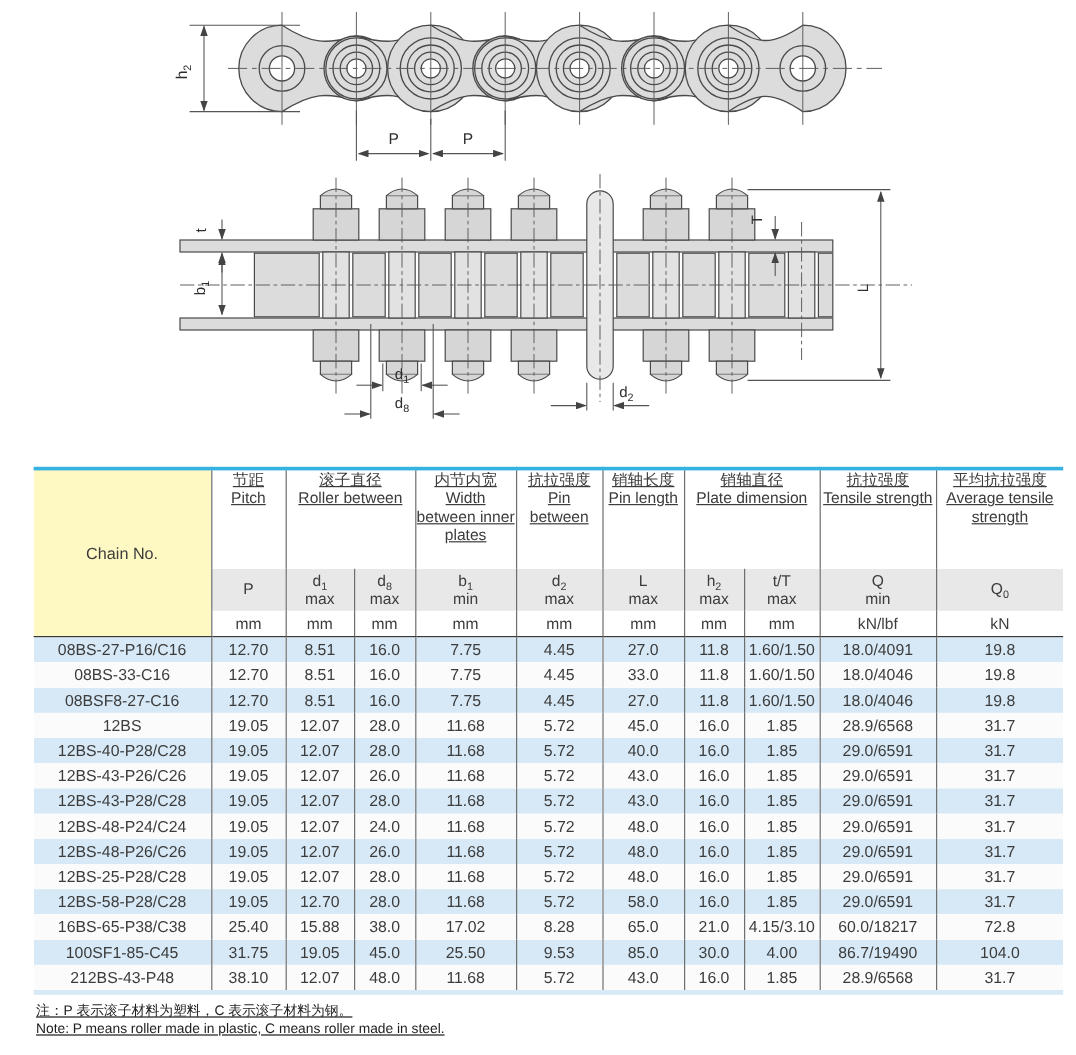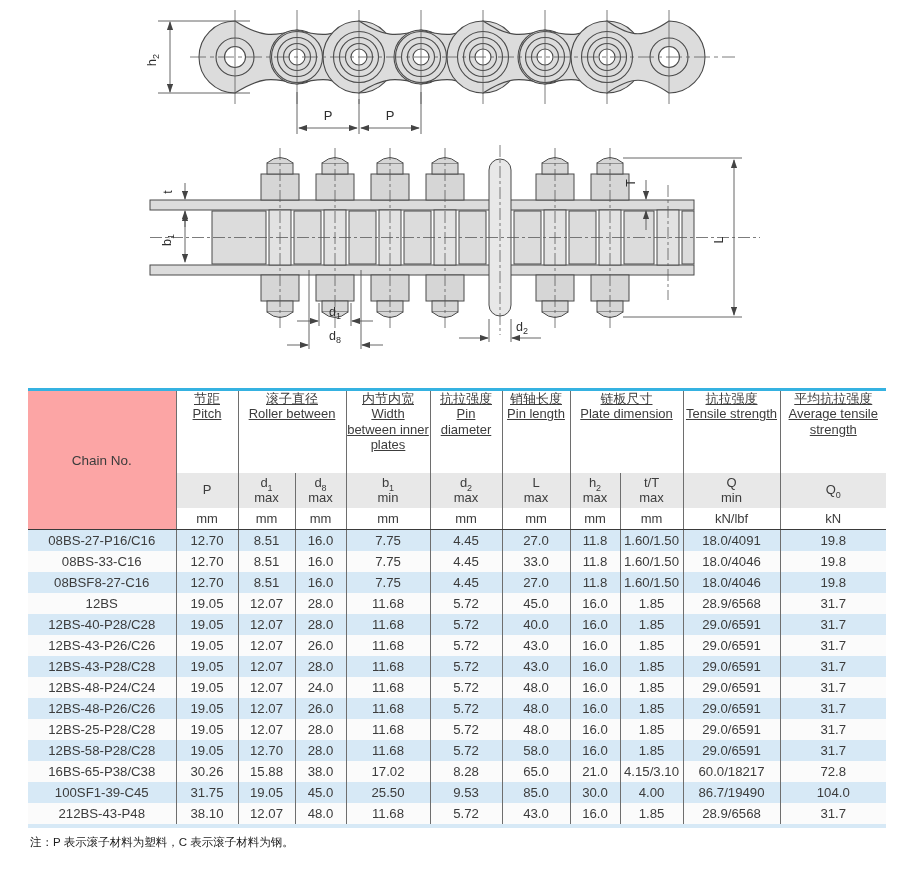--- a/index.html
+++ b/index.html
@@ -4,29 +4,29 @@
 <style>
   html,body{margin:0;padding:0;background:#ffffff;}
   .page{width:897px;height:879px;background:#fff;overflow:hidden;
         font-family:"Liberation Sans",sans-serif;color:#3c3c3c;}
   svg text{font-family:"Liberation Sans",sans-serif;fill:#2e2e2e;}
   
   table.spec{border-collapse:collapse;table-layout:fixed;width:858px;margin:4px 0 0 28px;
      border-top:3px solid #35b2e1;border-bottom:4px solid #d7e9f6;}
   table.spec th,table.spec td{text-align:center;font-weight:normal;padding:0;overflow:hidden;}
   th.grp{height:82px;vertical-align:top;padding-top:5px;font-size:13px;line-height:1.18;text-decoration:underline;}
-  th.chainno{font-size:13.5px;border-bottom:1.5px solid #3a3a3a;background:#fca5a5;}
+  th.chainno{font-size:13.5px;border-bottom:1.5px solid #3a3a3a;background:#fef9c3;}
   th.sub{height:35px;background:#e8e8e8;font-size:13px;line-height:1.15;}
   td.unit{height:21px;font-size:13px;border-bottom:1.5px solid #3a3a3a;}
   tbody td{height:21px;font-size:13.2px;}
   tbody tr:nth-child(odd){background:#d7e9f6;}
   tbody tr:nth-child(even){background:#fbfbfb;}
   .bl{border-left:1px solid #6e6e6e;}
   sub{font-size:9px;line-height:0;}
-  .notes{margin:7px 0 0 30px;font-size:11.5px;color:#1d1d1d;line-height:1.3;}
+  .notes{margin:7px 0 0 30px;font-size:11.5px;color:#1d1d1d;line-height:1.3;text-decoration:underline;}
   .notes div{white-space:nowrap;}
 </style>
 </head>
 <body>
 
 <div class="page">
 
   
   <svg width="897" height="380" viewBox="0 0 897 380">
     <defs>
@@ -297,28 +297,28 @@
           <th class="grp bl" colspan="2">
             <div>滚子直径</div>
             <div>Roller between</div>
           </th>
           <th class="grp bl" colspan="1">
             <div>内节内宽</div>
             <div>Width between inner plates</div>
           </th>
           <th class="grp bl" colspan="1">
             <div>抗拉强度</div>
-            <div>Pin diameter</div>
+            <div>Pin between</div>
           </th>
           <th class="grp bl" colspan="1">
             <div>销轴长度</div>
             <div>Pin length</div>
           </th>
           <th class="grp bl" colspan="2">
-            <div>链板尺寸</div>
+            <div>销轴直径</div>
             <div>Plate dimension</div>
           </th>
           <th class="grp bl" colspan="1">
             <div>抗拉强度</div>
             <div>Tensile strength</div>
           </th>
           <th class="grp bl" colspan="1">
             <div>平均抗拉强度</div>
             <div>Average tensile strength</div>
           </th>
@@ -515,33 +515,33 @@
           <td class="bl">11.68</td>
           <td class="bl">5.72</td>
           <td class="bl">58.0</td>
           <td class="bl">16.0</td>
           <td class="bl">1.85</td>
           <td class="bl">29.0/6591</td>
           <td class="bl">31.7</td>
         </tr>
         <tr>
           <td>16BS-65-P38/C38</td>
-          <td class="bl">30.26</td>
+          <td class="bl">25.40</td>
           <td class="bl">15.88</td>
           <td class="bl">38.0</td>
           <td class="bl">17.02</td>
           <td class="bl">8.28</td>
           <td class="bl">65.0</td>
           <td class="bl">21.0</td>
           <td class="bl">4.15/3.10</td>
           <td class="bl">60.0/18217</td>
           <td class="bl">72.8</td>
         </tr>
         <tr>
-          <td>100SF1-39-C45</td>
+          <td>100SF1-85-C45</td>
           <td class="bl">31.75</td>
           <td class="bl">19.05</td>
           <td class="bl">45.0</td>
           <td class="bl">25.50</td>
           <td class="bl">9.53</td>
           <td class="bl">85.0</td>
           <td class="bl">30.0</td>
           <td class="bl">4.00</td>
           <td class="bl">86.7/19490</td>
           <td class="bl">104.0</td>
@@ -558,14 +558,15 @@
           <td class="bl">1.85</td>
           <td class="bl">28.9/6568</td>
           <td class="bl">31.7</td>
         </tr>
       </tbody>
   </table>
 
   
   <div class="notes">
     <div>注：P 表示滚子材料为塑料，C 表示滚子材料为钢。</div>
+    <div>Note: P means roller made in plastic, C means roller made in steel.</div>
   </div>
 </div>
 
 </body></html>

